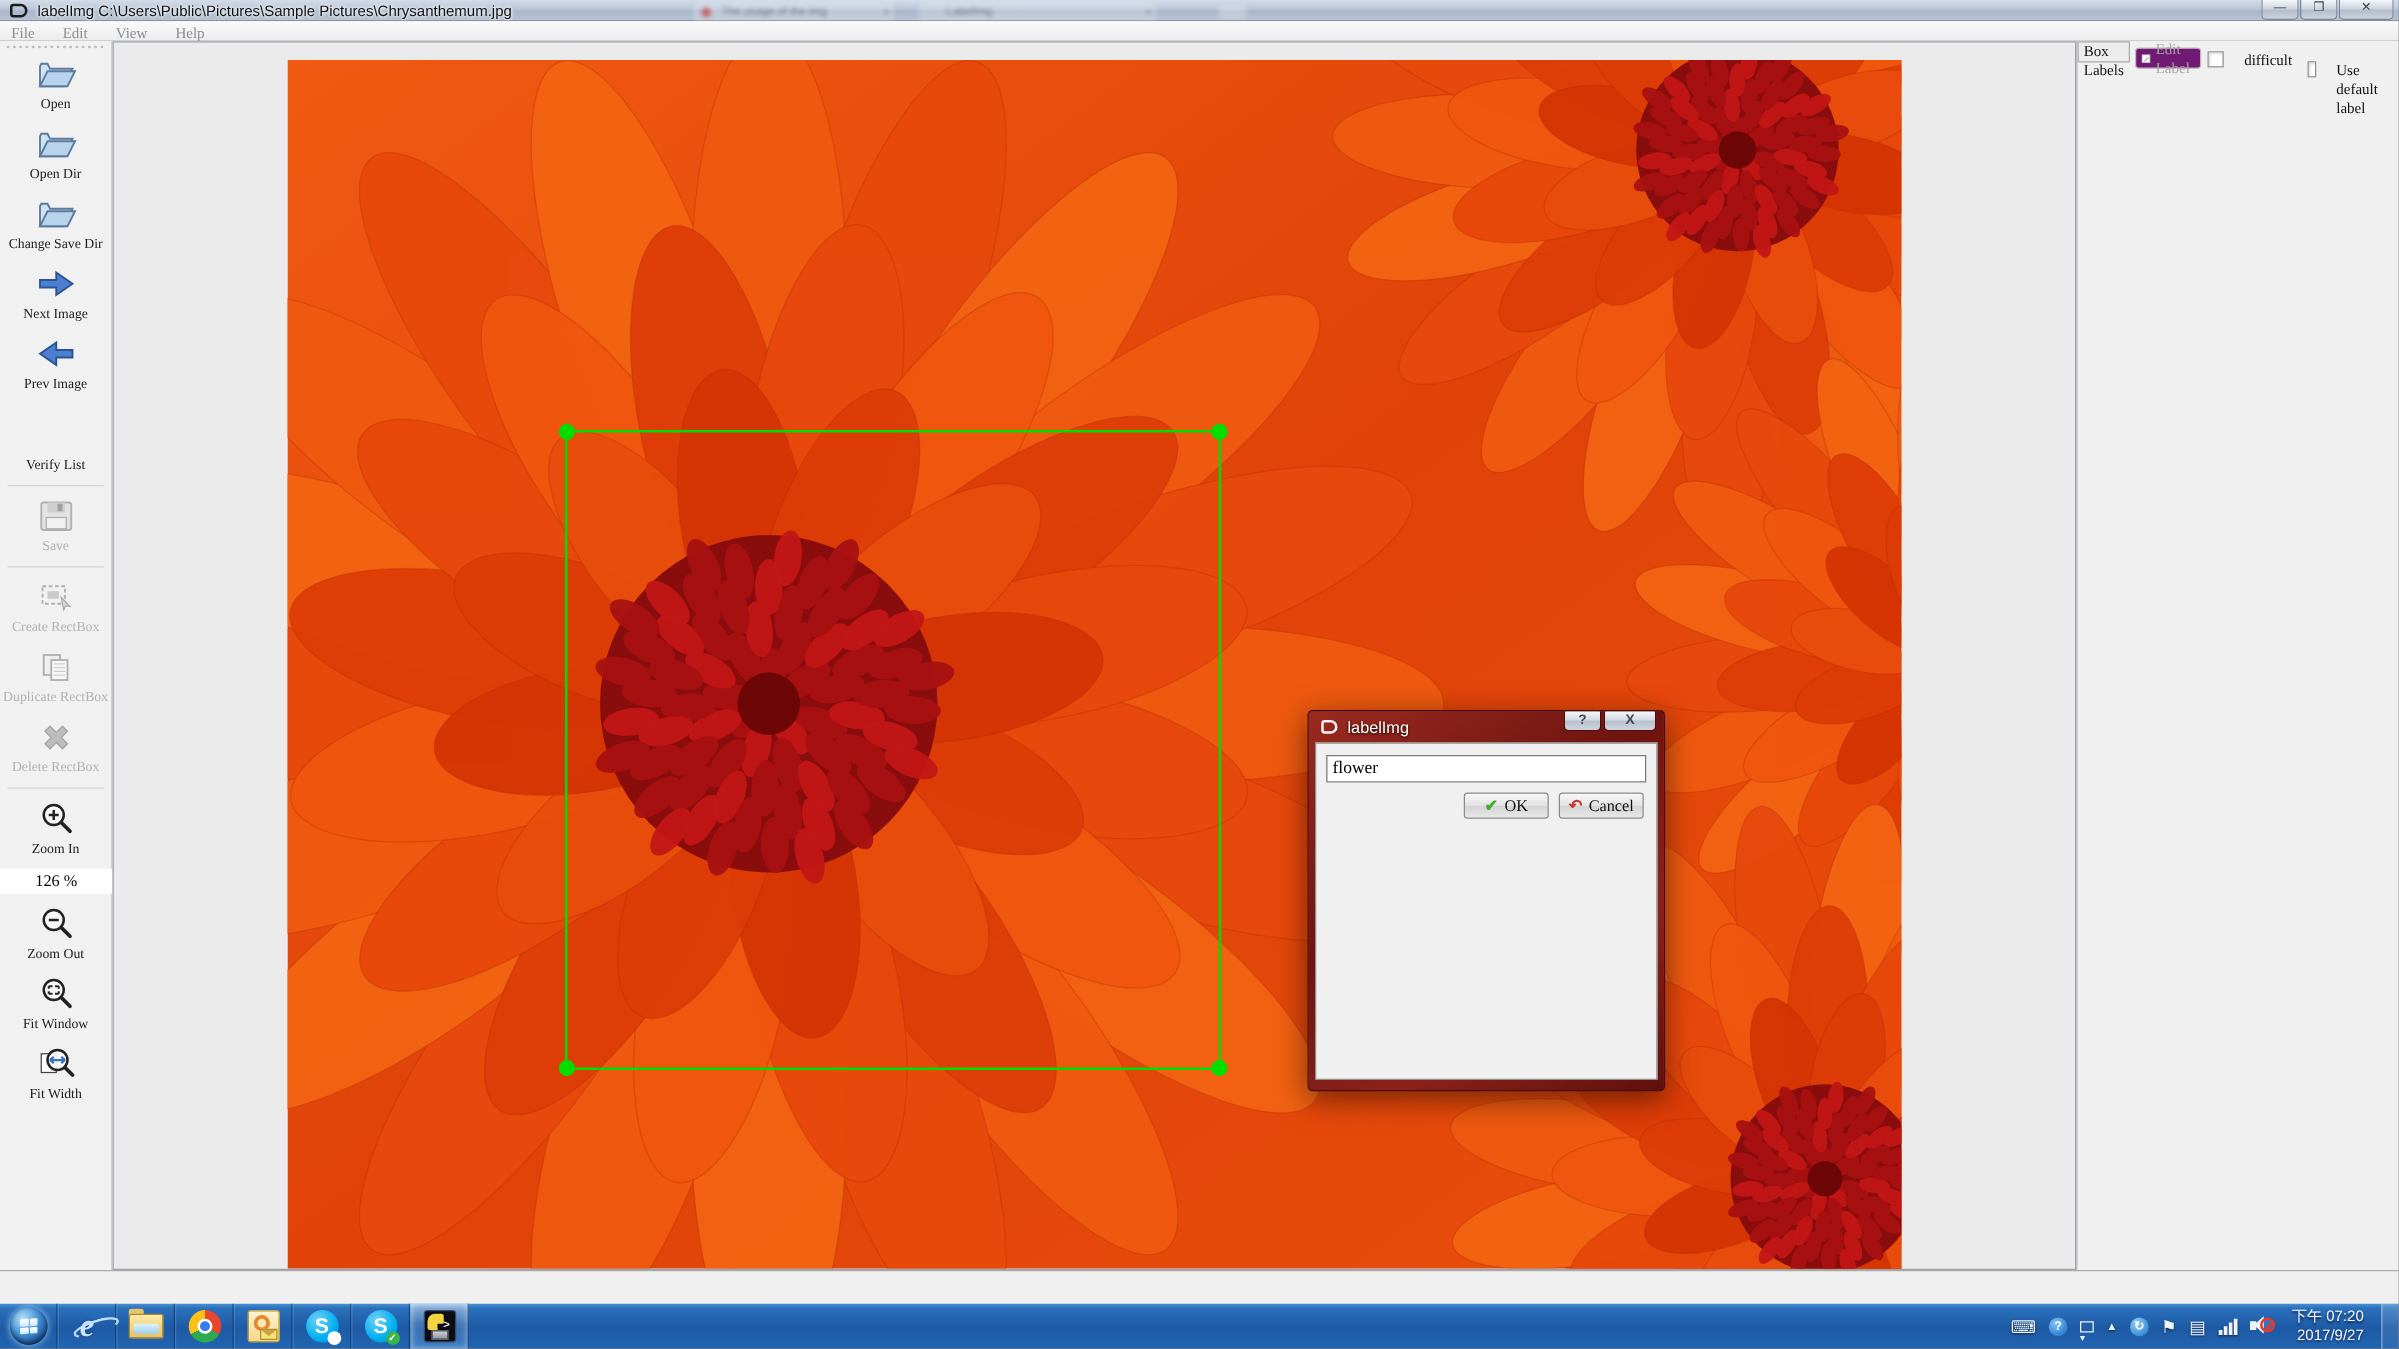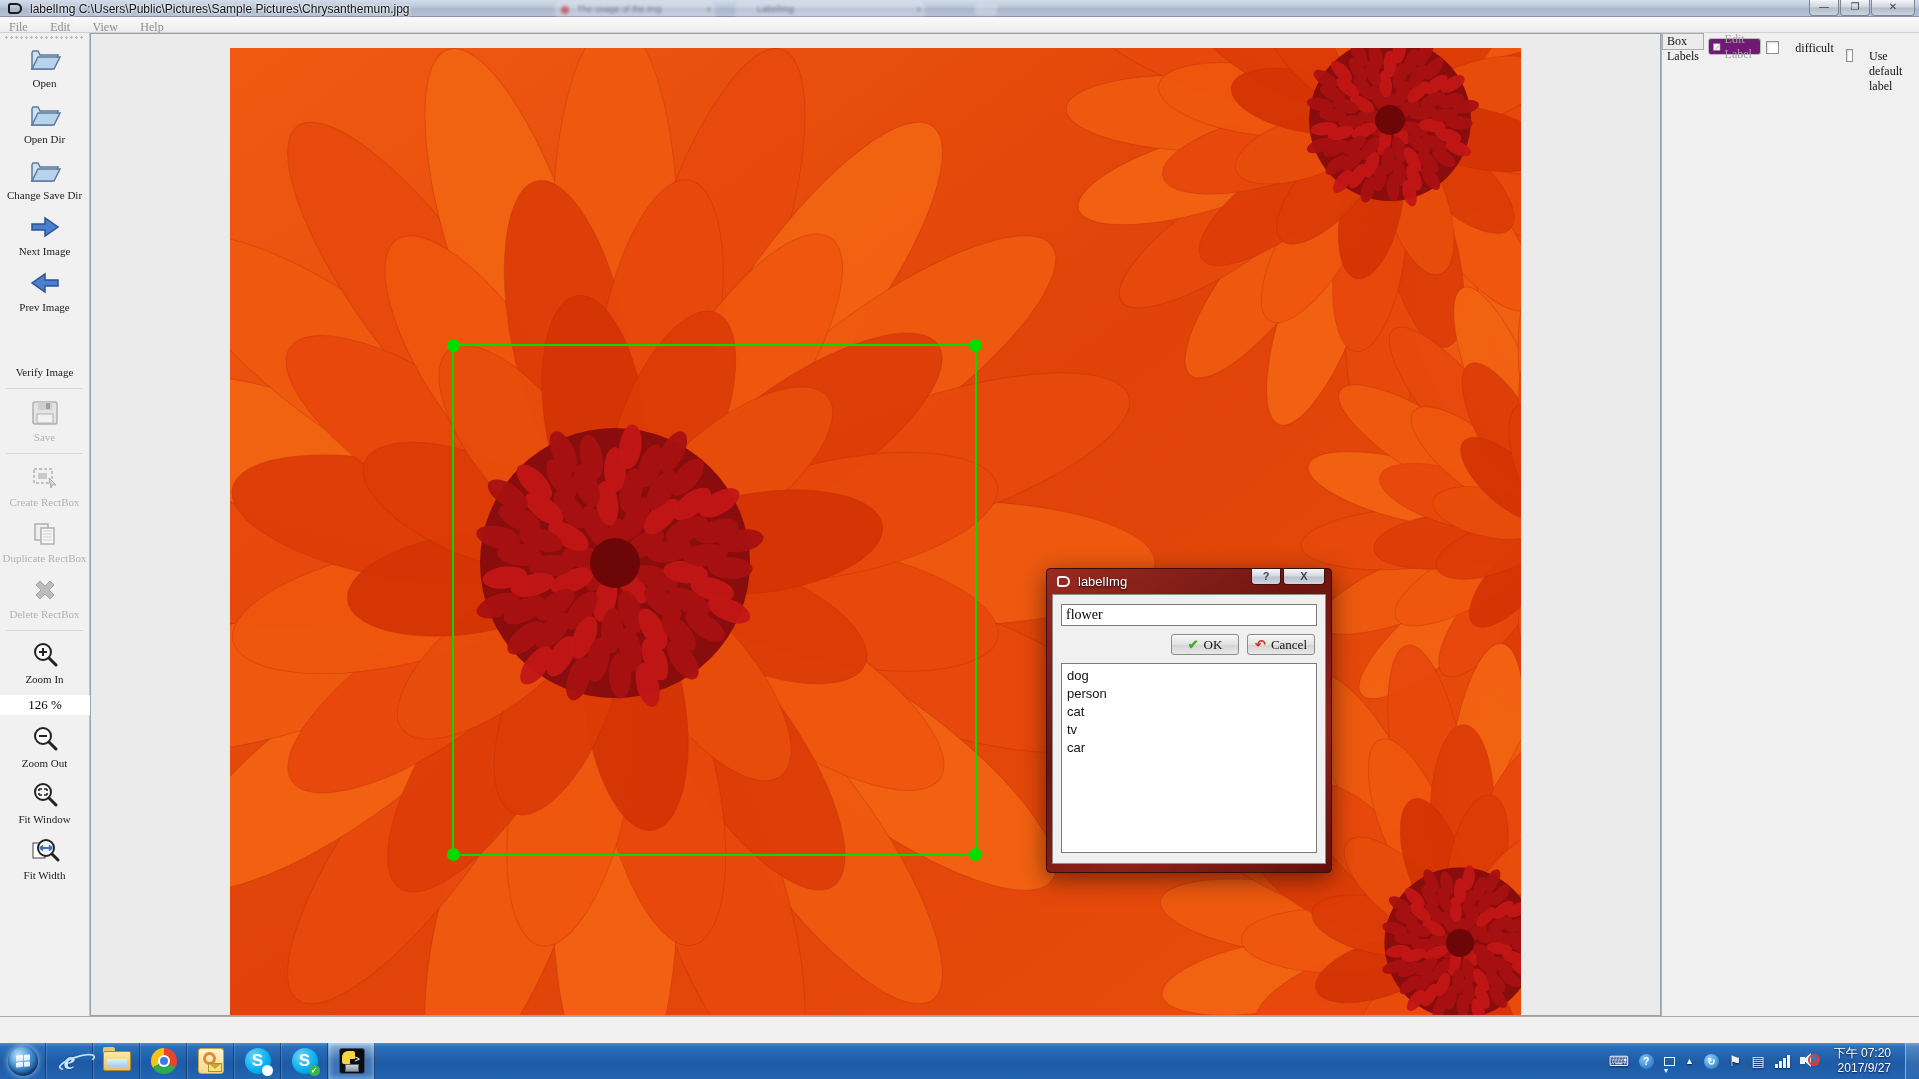--- a/index.html
+++ b/index.html
@@ -219,21 +219,21 @@
         <div class="ticon">
           <svg width="32" height="24" viewBox="0 0 32 24">
               <path d="M29 9 L16 9 L16 3 L3 12 L16 21 L16 15 L29 15 Z" fill="#4b7fd0" stroke="#2c5296" stroke-width="1.5"></path>
             </svg>
         </div>
         <div class="tlabel">Prev Image</div>
       </div>
 
       <div class="tool" style="margin-top:18px;">
         <div class="ticon"></div>
-        <div class="tlabel">Verify Image</div>
+        <div class="tlabel">Verify List</div>
       </div>
 
       <div class="tool-sep"></div>
 
       <div class="tool disabled">
         <div class="ticon">
           <svg width="28" height="26" viewBox="0 0 28 26">
               <rect x="2" y="2" width="24" height="22" rx="2" fill="#e3e3e3" stroke="#b0b0b0" stroke-width="1.5"></rect>
               <rect x="7" y="2" width="14" height="8" fill="#cfcfcf"></rect>
               <rect x="15" y="3" width="4" height="6" fill="#9f9f9f"></rect>
@@ -819,28 +819,20 @@
       <div id="dlg-btnrow">
         <div class="push-btn">
           <span class="ok-glyph">✔</span>
           <span>OK</span>
         </div>
         <div class="push-btn">
           <span class="cancel-glyph">↶</span>
           <span>Cancel</span>
         </div>
       </div>
-      <div id="dlg-list">
-
-      <div class="dlg-item">dog</div>
-          <div class="dlg-item">person</div>
-          <div class="dlg-item">cat</div>
-          <div class="dlg-item">tv</div>
-          <div class="dlg-item">car</div>
-        </div>
     </div>
   </div>
 
   <div id="statusbar"></div>
 
   <div id="taskbar">
     <div id="start-orb" class="task-btn" style="border-left:none;">
       <div id="orb">
         <div class="flag">
             <div></div>

